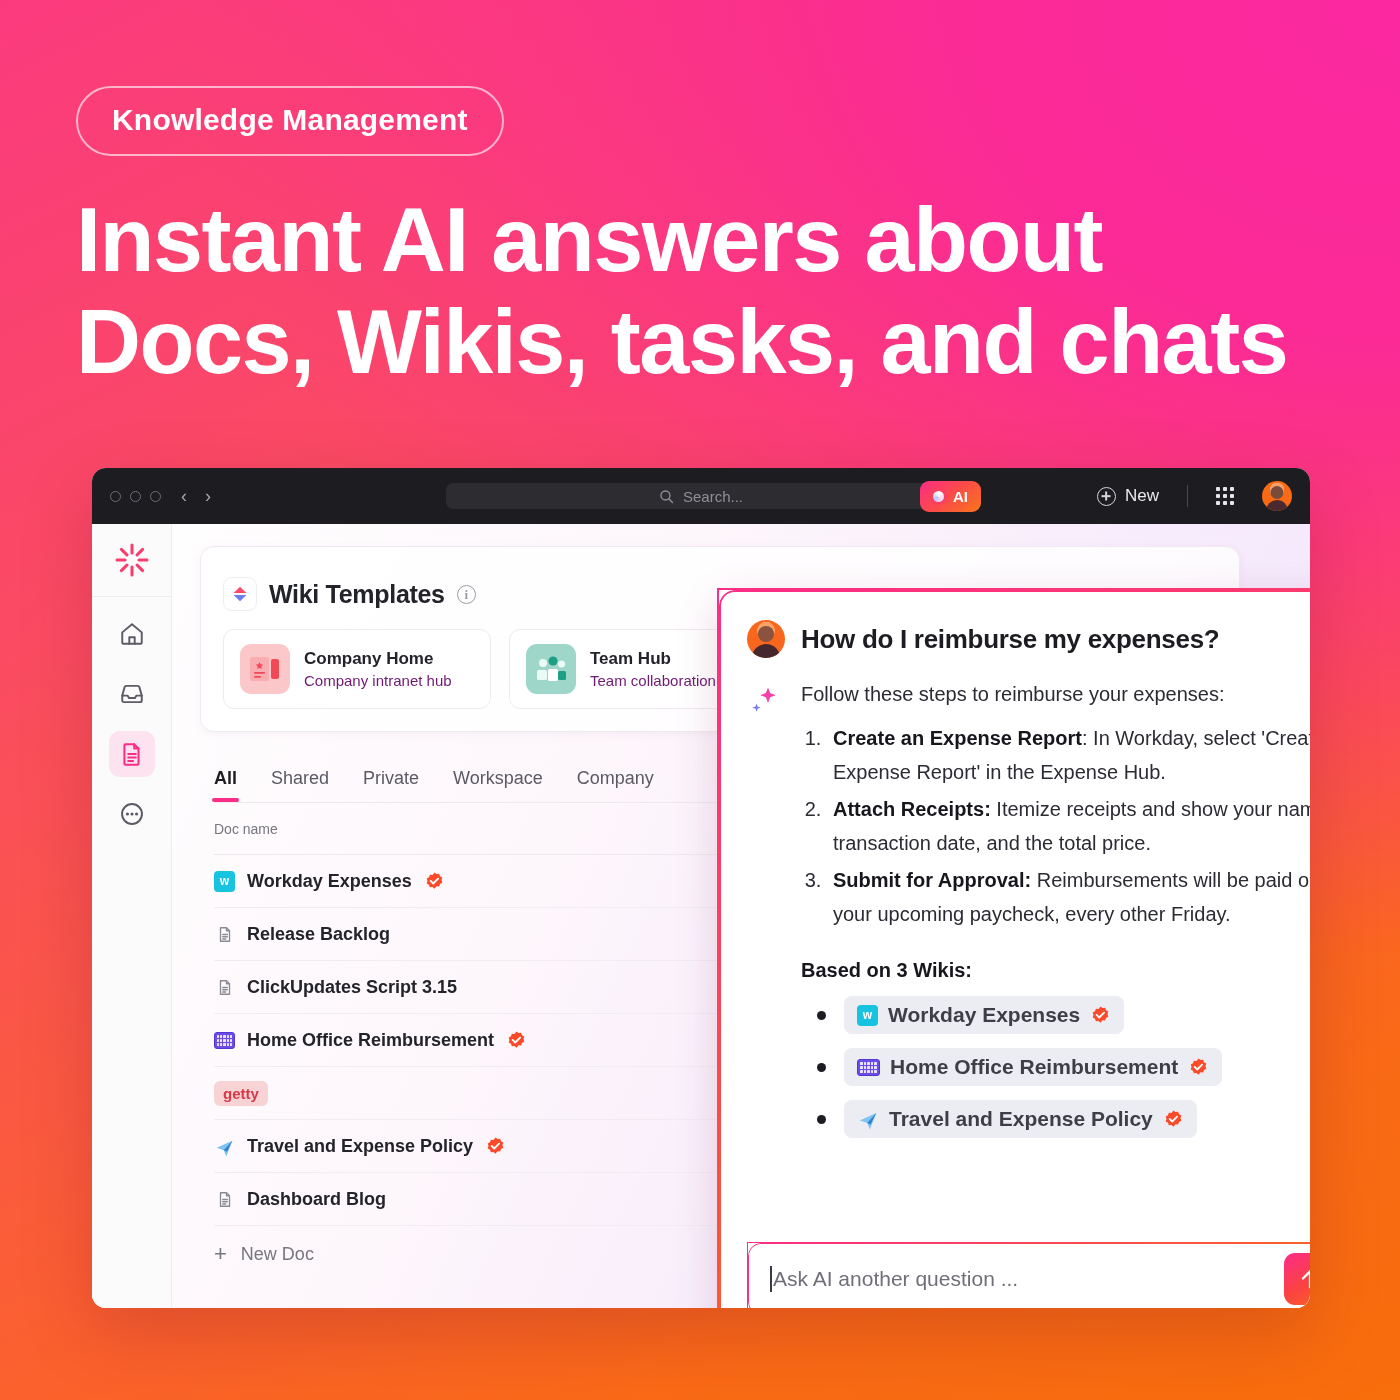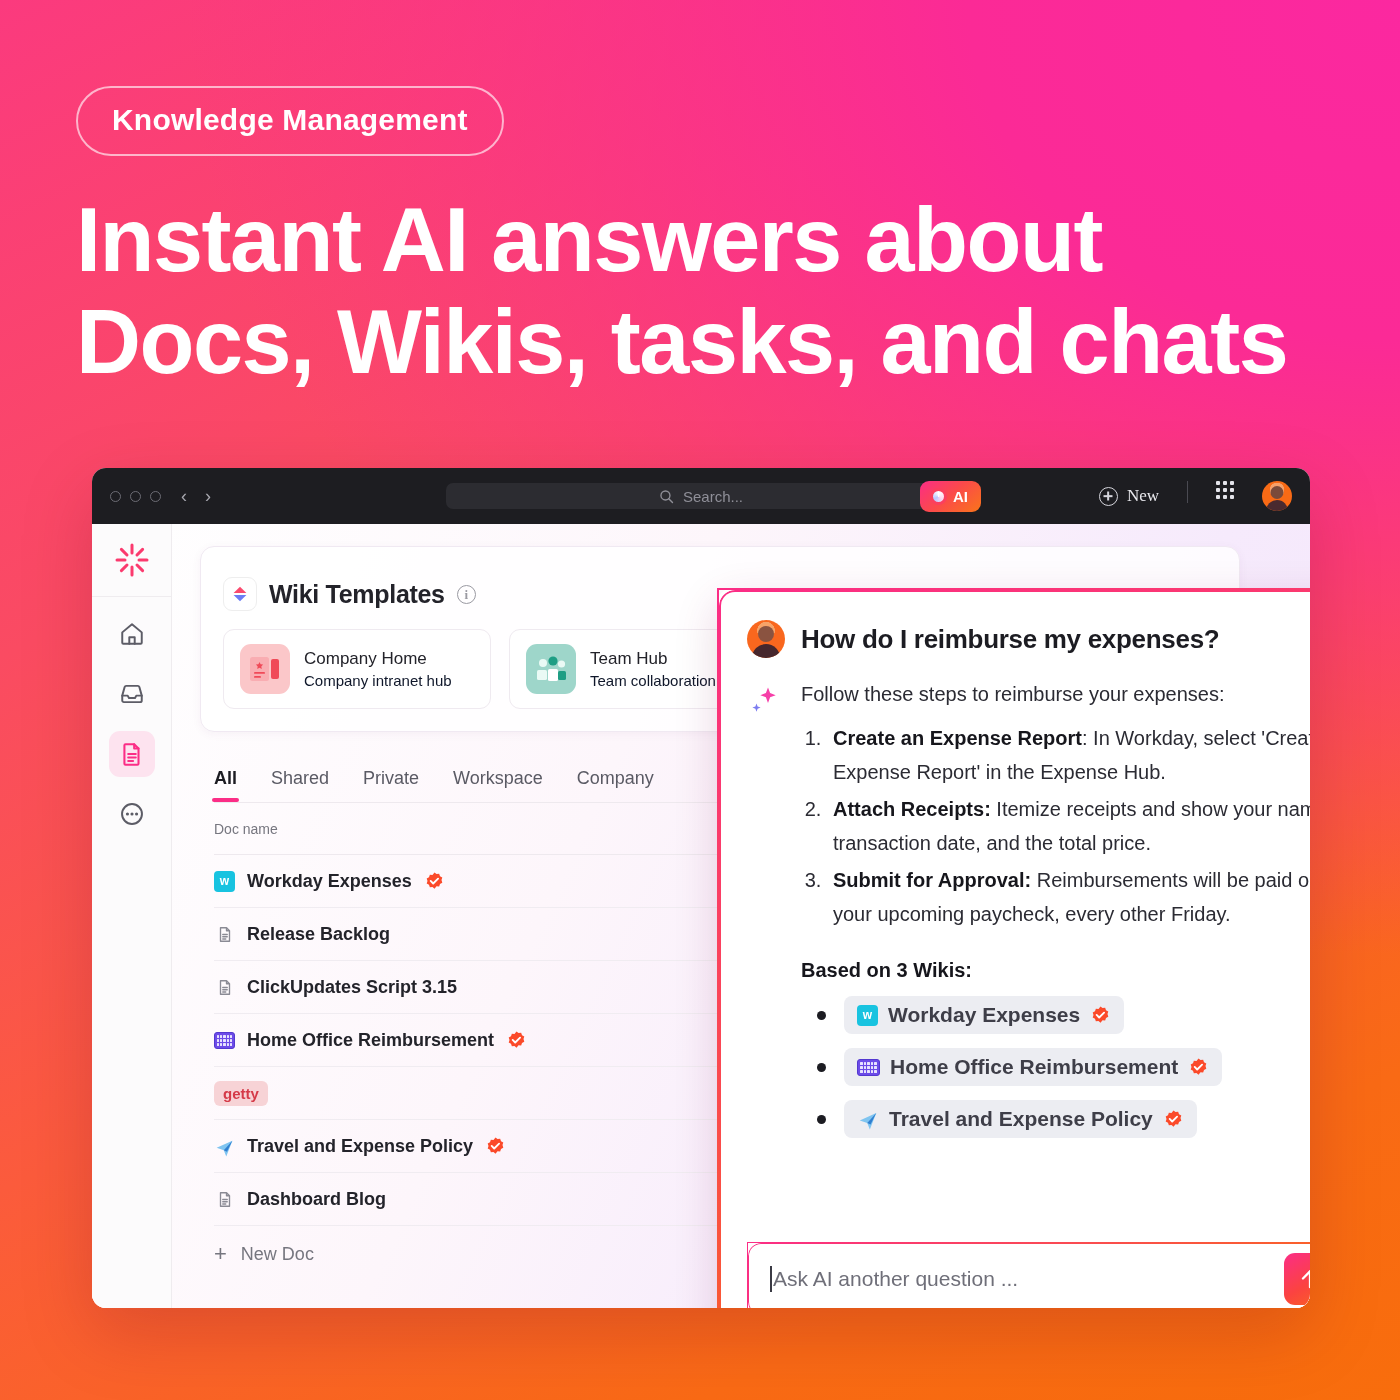--- a/index.html
+++ b/index.html
@@ -54,21 +54,21 @@
   .search-svg { width: 15px; height: 15px; }
   .aibtn {
     position: absolute; left: 828px; display: flex; align-items: center; gap: 6px;
     background: linear-gradient(140deg,#FB2D86 0%,#FB4A4A 48%,#F9751A 100%);
     color: #fff; font-weight: 700; font-size: 15px;
     padding: 7px 13px 7px 10px; border-radius: 9px;
   }
   .ai-orb { width: 17px; height: 17px; border-radius: 50%;
     background: conic-gradient(#fff, #ffd7ef, #b9c7ff, #fff);
     border: 3px solid #FB3F5E; }
-  .tb-right { margin-left: auto; display: flex; gap: 28px; font-family: Liberation Serif, serif; }
+  .tb-right { margin-left: auto; display: flex; align-items: center; gap: 28px; }
   .newbtn { display: flex; align-items: center; gap: 9px; color: #e9e9ee;
     font-size: 17px; font-weight: 500; }
   .plus-circ { width: 19px; height: 19px; border-radius: 50%;
     border: 1.7px solid #d6d6dd; position: relative; }
   .plus-circ:before, .plus-circ:after { content:""; position:absolute;
     background:#d6d6dd; left:50%; top:50%; transform:translate(-50%,-50%); }
   .plus-circ:before { width:9px; height:1.7px; }
   .plus-circ:after  { width:1.7px; height:9px; }
   .tb-div { width: 1px; height: 22px; background: #4a4a52; }
   .grid-icon { display: grid; grid-template-columns: repeat(3,4px);
@@ -114,22 +114,22 @@
     display: flex; align-items: center; justify-content: center; line-height: 1; }
   .tmpl-row { display: flex; gap: 18px; }
   .tmpl {
     width: 268px; background: #fff; border: 1px solid #efeaf0; border-radius: 11px;
     padding: 14px 16px; display: flex; align-items: center; gap: 14px;
   }
   .tmpl-ico { width: 50px; height: 50px; border-radius: 11px; flex: 0 0 auto;
     display:flex; align-items:center; justify-content:center; }
   .tmpl-ico.pinkbg { background: #FBC7C9; }
   .tmpl-ico.greenbg { background: #9ED6CA; }
-  .tmpl-name { font-size: 17px; font-weight: 400; color: #23232a; white-space: nowrap; }
-  .tmpl-sub { font-size: 15px; color: #0f172a; margin-top: 3px; white-space: nowrap; }
+  .tmpl-name { font-size: 17px; font-weight: 700; color: #23232a; white-space: nowrap; }
+  .tmpl-sub { font-size: 15px; color: #701a75; margin-top: 3px; white-space: nowrap; }
 
   
   .tabs { display: flex; gap: 34px; margin: 36px 0 0 14px; padding-right: 20px; }
   .tab { font-size: 18px; color: #5a5a64; padding-bottom: 13px; white-space: nowrap; }
   .tab.active { color: #1c1c22; font-weight: 700; position: relative; }
   .tab.active:after { content:""; position:absolute; left:-2px; right:-2px; bottom:0;
     height: 4px; border-radius: 3px; background: #FB2D86; }
   .tabs-line { height:1px; background:#eee9ee; margin-left:14px; width:1040px; }
 
   

